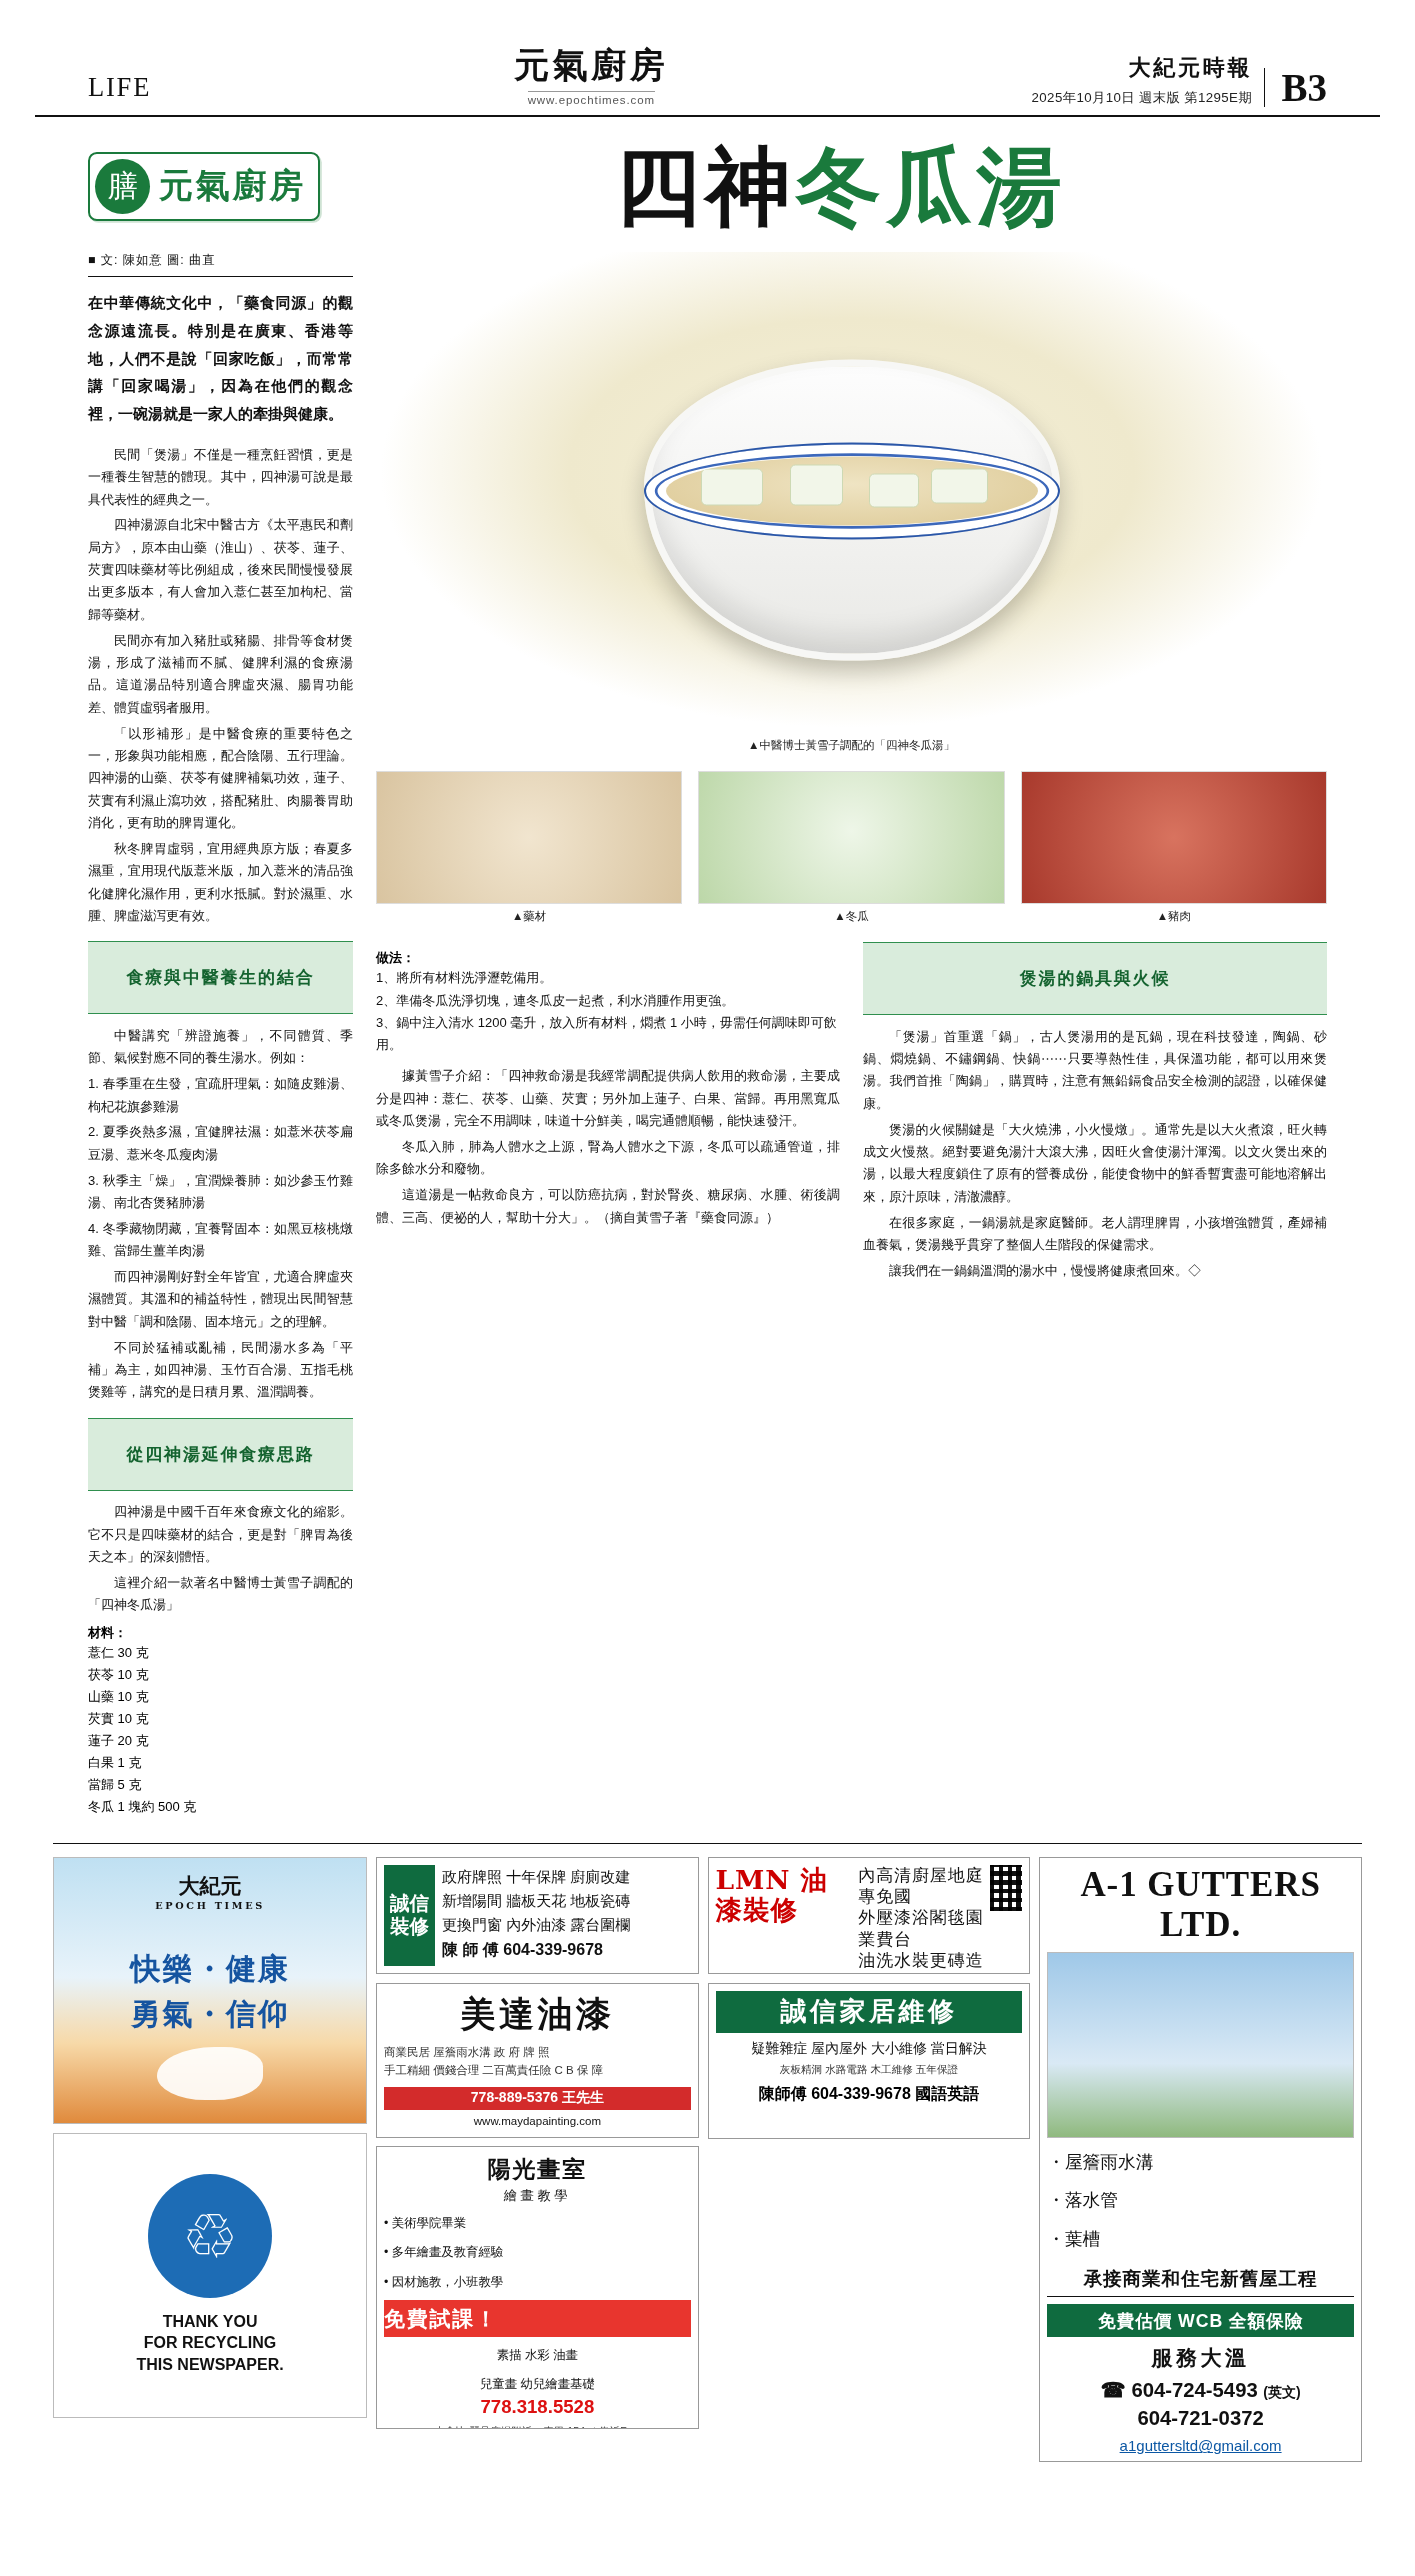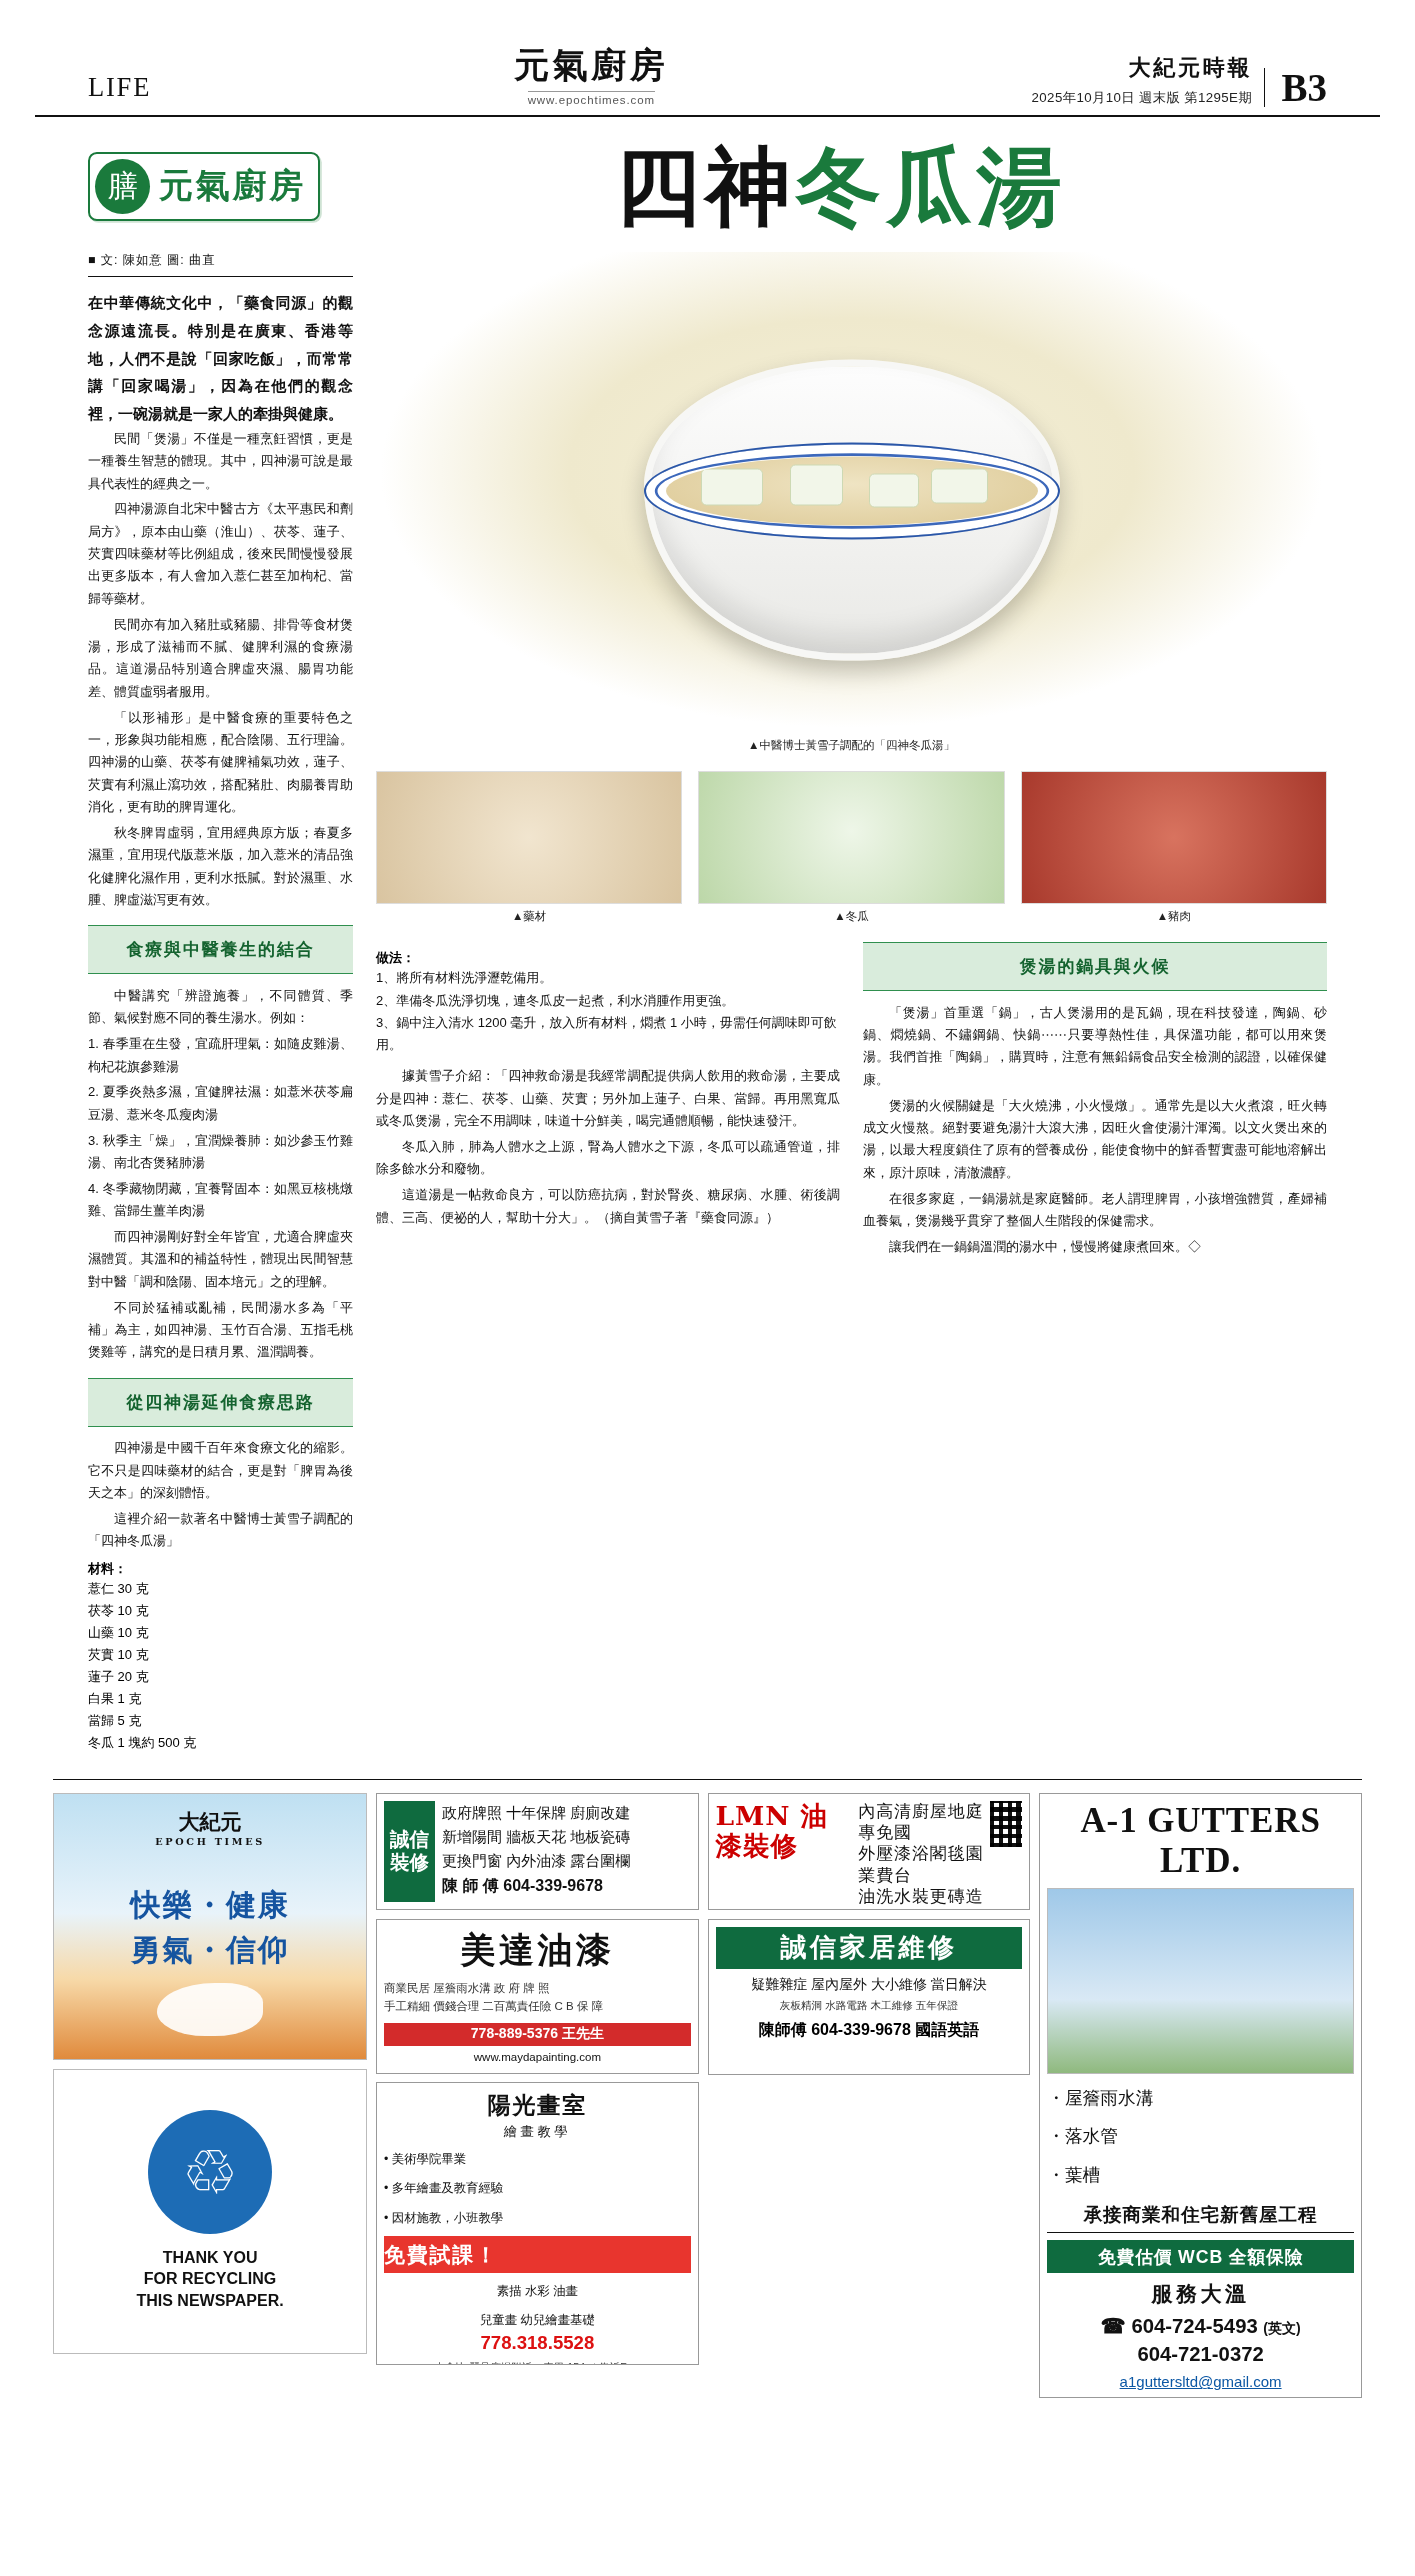--- a/index.html
+++ b/index.html
@@ -137,42 +137,42 @@
     padding-bottom: 7px;
     margin-bottom: 12.4px;
     letter-spacing: 0.9px;
   }
   .lede {
     font-size: 15px;
     line-height: 1.85;
     color: #111;
     text-align: justify;
     font-weight: bold;
-    margin-bottom: 0;
+    margin-bottom: 16px;
   }
   p.bodytext {
     font-size: 13px;
     line-height: 1.72;
     color: #111;
     text-align: justify;
     margin: 0 0 3.5px 0;
     text-indent: 2em;
   }
   p.bodytext.noind { text-indent: 0; }
 
   .section-head {
     background: #d9ecdc;
     border-top: 1.8px solid #2f8f4e;
     border-bottom: 1.8px solid #2f8f4e;
     color: #14632f;
     font-family: "DejaVu Serif", serif;
     font-size: 17px;
     font-weight: bold;
     text-align: center;
-    padding: 12px 0;
+    padding: 24px 0;
     margin: 14px 0 10.6px 0;
     letter-spacing: 1.8px;
   }
 
   
   .hero-photo {
     width: 100%;
     height: 478px;
     position: relative;
     overflow: hidden;

